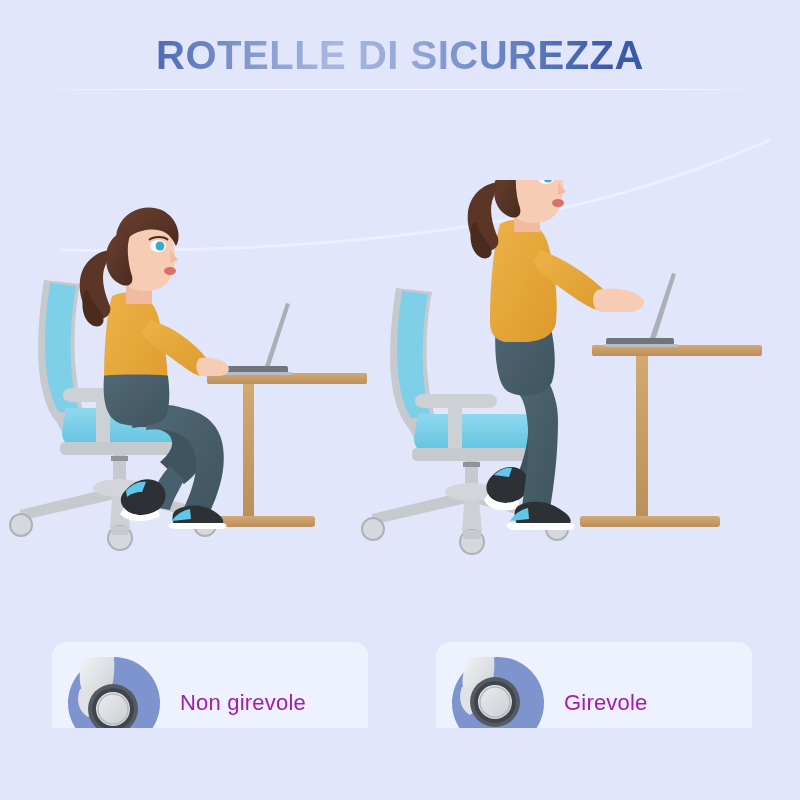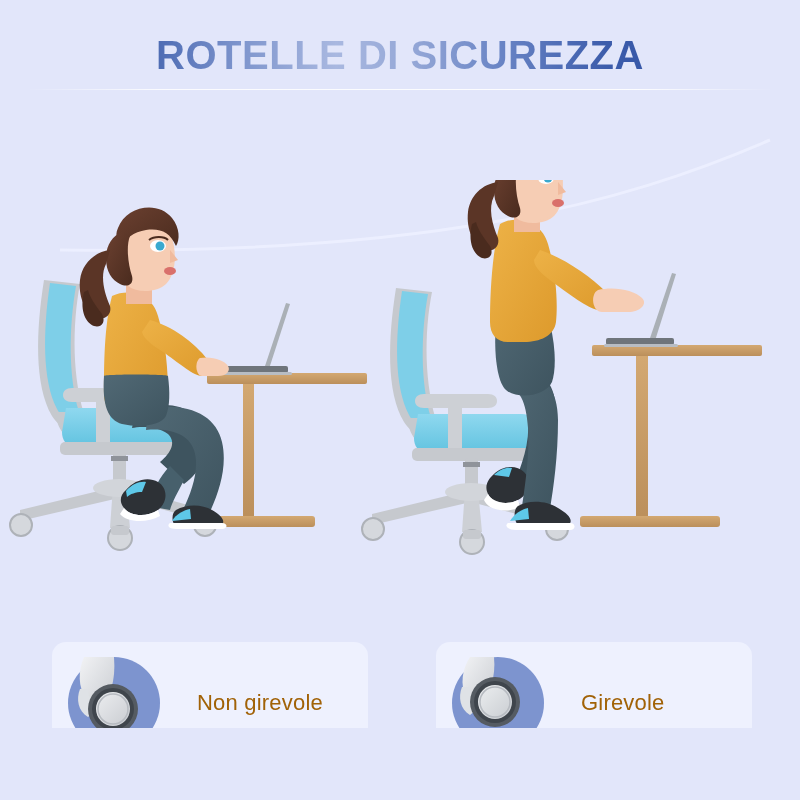--- a/index.html
+++ b/index.html
@@ -59,23 +59,23 @@
   }
   .card {
     width:316px; height:122px;
     background:#eef1fe;
     border-radius:14px;
     display:flex; align-items:center;
     padding-left:14px;
   }
   .card .wheel-badge { width:96px; height:96px; flex:0 0 96px; }
   .card .card-label {
-    margin-left:35px;
+    margin-left:18px;
     font-size:22px;
-    color:#a16207;
+    color:#a21caf;
     letter-spacing:0.2px;
   }
 </style>
 </head>
 <body>
 
 <div class="page">
 
   <svg class="bg-arc" viewBox="0 0 800 800">
     <path d="M 770 140 C 620 205, 430 255, 60 250" fill="none" stroke="#edf0ff" stroke-width="3" opacity="0.85"></path>

